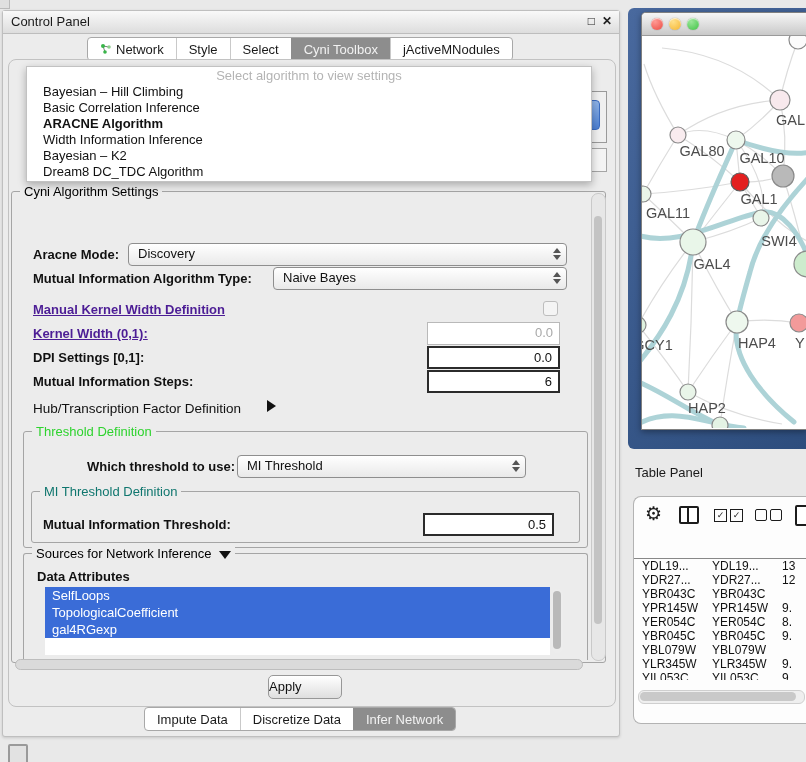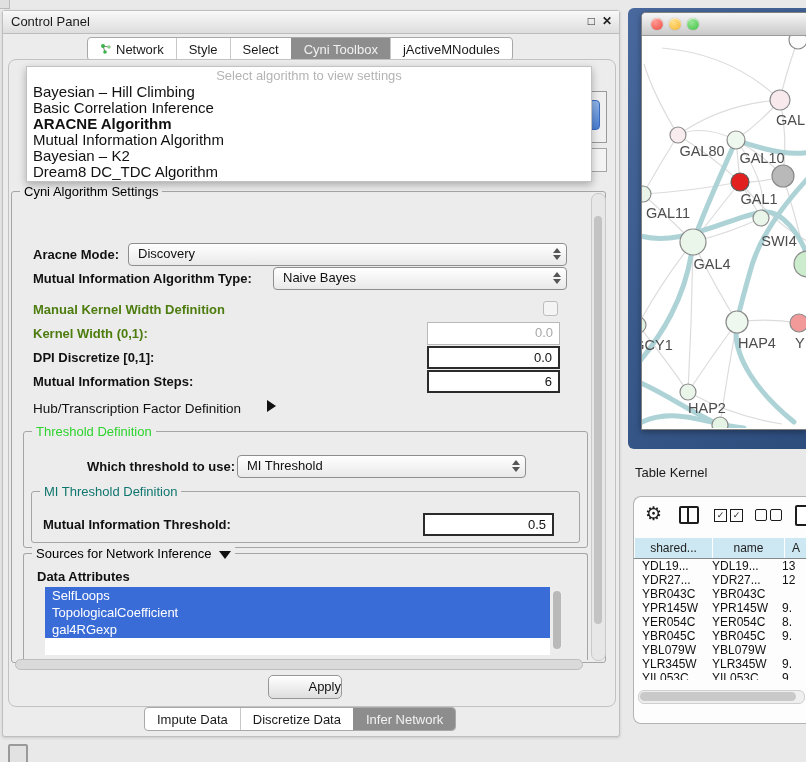--- a/index.html
+++ b/index.html
@@ -17,47 +17,47 @@
   .seg{position:absolute;display:flex;height:22px;background:#fff;border:1px solid #a8a8a8;
        border-radius:4px;overflow:hidden;font-size:13px;text-align:right;}
   .seg .s{padding:0 12px;line-height:21px;color:#1a1a1a;border-left:1px solid #c9c9c9;
        white-space:nowrap;display:flex;align-items:center;gap:4px;}
   .seg .s:first-child{border-left:none;}
   .seg .s.sel{background:#8d8d8d;color:#f2f2f2;border-left:1px solid #8d8d8d;}
   
   .ddown{position:absolute;left:26px;top:58px;width:564px;height:114px;background:#fff;
        border:1px solid #c2c2c2;box-shadow:0 3px 8px rgba(0,0,0,.28);z-index:40;margin-top:8px;}
   .ddown .ph{height:17px;text-align:center;color:#b4b4b4;font-size:13px;line-height:17px;}
-  .ddown .it{height:16px;line-height:16px;padding-left:6px;font-size:15px;color:#111;}
+  .ddown .it{height:16px;line-height:16px;padding-left:16px;font-size:13px;color:#111;}
   .ddown .it.bold{font-weight:bold;}
   
   .group{position:absolute;border:1px solid #a5a5a5;border-radius:3px;padding-left:15px;}
   .legend{position:absolute;top:-8px;left:8px;background:#ececec;padding:0 4px;font-size:13px;
        white-space:nowrap;}
   .lbl{position:absolute;font-size:13px;font-weight:bold;color:#111;white-space:nowrap;}
-  .lbl.dis{color:#4d7c0f;}
+  .lbl.dis{color:#4c1d95;text-decoration:underline;}
   
   .combo{position:absolute;height:21px;background:linear-gradient(#ffffff,#e9e9e9);
        border:1px solid #8e8e8e;border-radius:4px;font-size:13px;line-height:20px;
        padding-left:9px;color:#111;}
   .combo .arr{position:absolute;right:5px;top:3px;width:9px;height:14px;}
   .combo .arr i{position:absolute;left:1px;width:0;height:0;border-left:4px solid transparent;
        border-right:4px solid transparent;}
   .combo .arr .up{top:1px;border-bottom:5px solid #555;}
   .combo .arr .dn{bottom:1px;border-top:5px solid #555;}
   .field{position:absolute;height:19px;background:#fff;border:2px solid #2b2b2b;
        font-size:13px;line-height:19px;text-align:right;padding-right:6px;color:#111;}
   .field.dis{border:1px solid #b9b9b9;color:#a9a9a9;height:21px;}
   .chk{position:absolute;width:13px;height:13px;border:1px solid #bdbdbd;border-radius:3px;
        background:#f4f4f4;}
   .scroll-v{position:absolute;background:#e7e7e7;border:1px solid #c9c9c9;border-radius:7px;}
   .thumb{position:absolute;background:#c3c3c3;border-radius:5px;}
   .hthumb{position:absolute;background:#dadada;border:1px solid #bdbdbd;border-radius:6px;}
   .btn{position:absolute;height:22px;background:linear-gradient(#ffffff,#dedede);
-       border:1px solid #979797;border-radius:5px;font-size:13px;text-align:right;color:#111;}
+       border:1px solid #979797;border-radius:5px;font-size:13px;text-align:left;color:#111;}
   
   .dlist{position:absolute;background:#fff;}
   .dlist .li{height:17px;line-height:17px;background:#3a6cd7;color:#fff;font-size:13px;
        padding-left:7px;}
   
   .netframe{position:absolute;left:628px;top:8px;width:178px;height:441px;border-radius:6px 0 0 6px;
        background:linear-gradient(135deg,#49699e,#2d4d7d);}
   .macwin{position:absolute;left:13px;top:4px;width:165px;height:416px;border-radius:5px 0 0 0;
        background:#fff;border:1px solid #808080;border-right:none;overflow:hidden;
        box-shadow:0 2px 6px rgba(0,0,0,.35);}
@@ -145,21 +145,21 @@
     <span>Naive Bayes</span>
     <span class="arr">
         <i class="up"></i>
         <i class="dn"></i>
       </span>
   </div>
   <span class="lbl dis" style="left:30px;top:291px;">Manual Kernel Width Definition</span>
   <div class="chk" style="left:540px;top:290px;"></div>
   <span class="lbl dis" style="left:30px;top:315px;">Kernel Width (0,1):</span>
   <div class="field dis" style="left:424px;top:311px;width:125px;">0.0</div>
-  <span class="lbl" style="left:30px;top:339px;">DPI Discretize [0,1]:</span>
+  <span class="lbl" style="left:30px;top:339px;">DPI Settings [0,1]:</span>
   <div class="field" style="left:424px;top:335px;width:123px;">0.0</div>
   <span class="lbl" style="left:30px;top:363px;">Mutual Information Steps:</span>
   <div class="field" style="left:424px;top:359px;width:123px;">6</div>
 
   <span class="lbl" style="left:30px;top:390px;font-weight:normal;font-size:13.5px;">Hub/Transcription Factor Definition</span>
   <span class="abs" style="left:264px;top:389px;width:0;height:0;border-top:6px solid transparent;border-bottom:6px solid transparent;border-left:9px solid #111;"></span>
 
   <div class="group" style="left:20px;top:420px;width:548px;height:115px;">
     <span class="legend" style="color:#2ed32e;">Threshold Definition</span>
   </div>
@@ -208,21 +208,21 @@
         <span>Infer Network</span>
       </div>
   </div>
 </div>
 
 <div class="ddown">
   <div class="ph">Select algorithm to view settings</div>
   <div class="it">Bayesian – Hill Climbing</div>
   <div class="it">Basic Correlation Inference</div>
   <div class="it bold">ARACNE Algorithm</div>
-  <div class="it">Mutual Information Algorithm</div>
+  <div class="it">Width Information Inference</div>
   <div class="it">Bayesian – K2</div>
   <div class="it">Dream8 DC_TDC Algorithm</div>
 </div>
 
 <div class="netframe">
   <div class="macwin">
     <div class="mactb">
       <span class="light" style="left:9px;background:radial-gradient(circle at 35% 30%,#ff9a94,#ec4a41);"></span>
       <span class="light" style="left:27px;background:radial-gradient(circle at 35% 30%,#ffe08a,#f5b52e);"></span>
       <span class="light" style="left:45px;background:radial-gradient(circle at 35% 30%,#9ae698,#3fc344);"></span>
@@ -298,38 +298,33 @@
         <text x="70" y="233" text-anchor="middle">GAL4</text>
         <text x="11" y="314" text-anchor="middle">GCY1</text>
         <text x="115" y="312" text-anchor="middle">HAP4</text>
         <text x="153" y="312">Y</text>
         <text x="65" y="377" text-anchor="middle">HAP2</text>
       </g>
     </svg>
   </div>
 </div>
 
-<span class="tp-title">Table Kernel</span>
+<span class="tp-title">Table Panel</span>
 <div class="tpanel">
 
   <span class="ticon" style="left:11px;top:5px;font-size:19px;">⚙</span>
   <div class="ticon box" style="left:45px;top:9px;width:16px;height:14px;">
     <div style="position:absolute;left:6px;top:0;width:2px;height:14px;background:#1c1c1c;"></div>
   </div>
   <div class="ticon" style="left:80px;top:12px;width:11px;height:11px;border:1.5px solid #1c1c1c;font-size:9px;line-height:10px;text-align:center;">✓</div>
   <div class="ticon" style="left:96px;top:12px;width:11px;height:11px;border:1.5px solid #1c1c1c;font-size:9px;line-height:10px;text-align:center;">✓</div>
   <div class="ticon" style="left:121px;top:12px;width:10px;height:10px;border:1.5px solid #1c1c1c;border-radius:2px;"></div>
   <div class="ticon" style="left:136px;top:12px;width:10px;height:10px;border:1.5px solid #1c1c1c;border-radius:2px;"></div>
   <div class="ticon box" style="left:161px;top:8px;width:13px;height:17px;border-radius:2px 4px 2px 2px;"></div>
 
-  <div class="abs" style="left:0;top:41px;width:173px;height:20px;background:#fff;">
-    <div class="hcell" style="left:1px;width:77px;">shared...</div>
-    <div class="hcell" style="left:79px;width:71px;">name</div>
-    <div class="hcell" style="left:151px;width:22px;">A</div>
-  </div>
   <div class="abs" style="left:0;top:61px;width:173px;height:1px;background:#888;"></div>
 
   <div class="abs" style="left:0;top:62px;width:173px;height:121px;overflow:hidden;padding-left:32px;">
     <div class="trow">
         <span class="c" style="left:8px;top:0;width:62px;">YDL19...</span>
         <span class="c" style="left:78px;top:0;width:62px;">YDL19...</span>
         <span class="c" style="left:148px;top:0;width:25px;">13</span>
       </div>
     <div class="trow">
         <span class="c" style="left:8px;top:14px;width:62px;">YDR27...</span>

